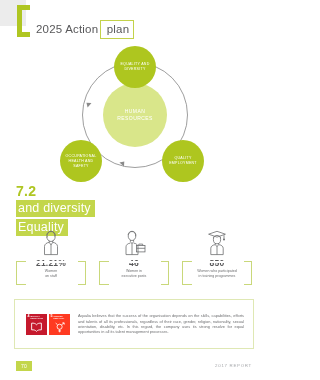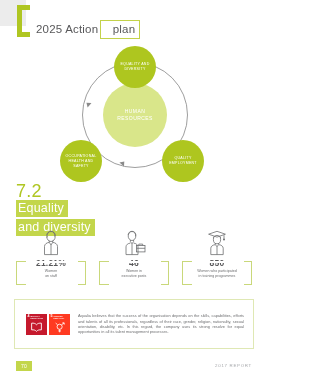--- a/index.html
+++ b/index.html
@@ -25,21 +25,21 @@
     border-bottom:5px solid #afc622;
     box-sizing:border-box;
   }
   .header-title{
     position:absolute;left:36px;top:20px;
     font-size:11.5px;letter-spacing:.2px;color:#58585a;
     white-space:nowrap;
   }
   .header-title .boxed{
     border:1px solid #c3d24a;
-    padding:2px 4px 3px 12px;
+    padding:2px 4px 3px 6px;
     margin-left:-2px;
     display:inline-block;
   }
   
   .diagram{position:absolute;left:52px;top:58px;width:165px;height:122px;}
   .ring{
     position:absolute;left:30px;top:4px;width:106px;height:106px;
     border:1px solid #9e9e9e;border-radius:50%;
     box-sizing:border-box;
   }
@@ -81,22 +81,22 @@
   .node span{
     color:#ffffff;font-size:3.6px;letter-spacing:.25px;line-height:5px;
     padding:0 3px;
   }
   .node-top{left:62px;top:-12px;}
   .node-left{left:8px;top:82px;}
   .node-right{left:110px;top:82px;}
   
   .section{position:absolute;left:16px;top:184px;}
   .sec-num{
-    font-size:18px;color:#afc622;line-height:14px;letter-spacing:.3px;
-    font-weight:400;
+    font-size:14px;color:#afc622;line-height:14px;letter-spacing:.3px;
+    font-weight:700;
   }
   .sec-title-line{
     display:inline-block;
     background:#c3d64b;color:#ffffff;
     font-size:12.5px;line-height:14px;
     padding:1px 4px 2px 2px;
     margin-top:1px;
     letter-spacing:.2px;
   }
   
@@ -201,22 +201,22 @@
   <div class="node node-left">
     <span>OCCUPATIONAL HEALTH AND SAFETY</span>
   </div>
   <div class="node node-right">
     <span>QUALITY EMPLOYMENT</span>
   </div>
 </div>
 
 <div class="section">
   <div class="sec-num">7.2</div>
+  <div><span class="sec-title-line">and diversity</span></div>
   <div><span class="sec-title-line">Equality</span></div>
-  <div><span class="sec-title-line">and diversity</span></div>
 </div>
 
 <div class="stats">
 
   <div class="stat">
     <div class="stat-icon">
       <svg viewBox="0 0 26 26" width="26" height="26" fill="none" stroke="#6d6e70" stroke-width="0.8">
         <ellipse cx="13" cy="6.5" rx="4.2" ry="5"></ellipse>
         <path d="M8.9 5.2c0-2.4 1.9-4 4.1-4s4.1 1.6 4.1 4c0 .7-.3 1.2-.8 1.2"></path>
         <path d="M9.6 6.4c-.5 0-.8.5-.8 1.1"></path>

